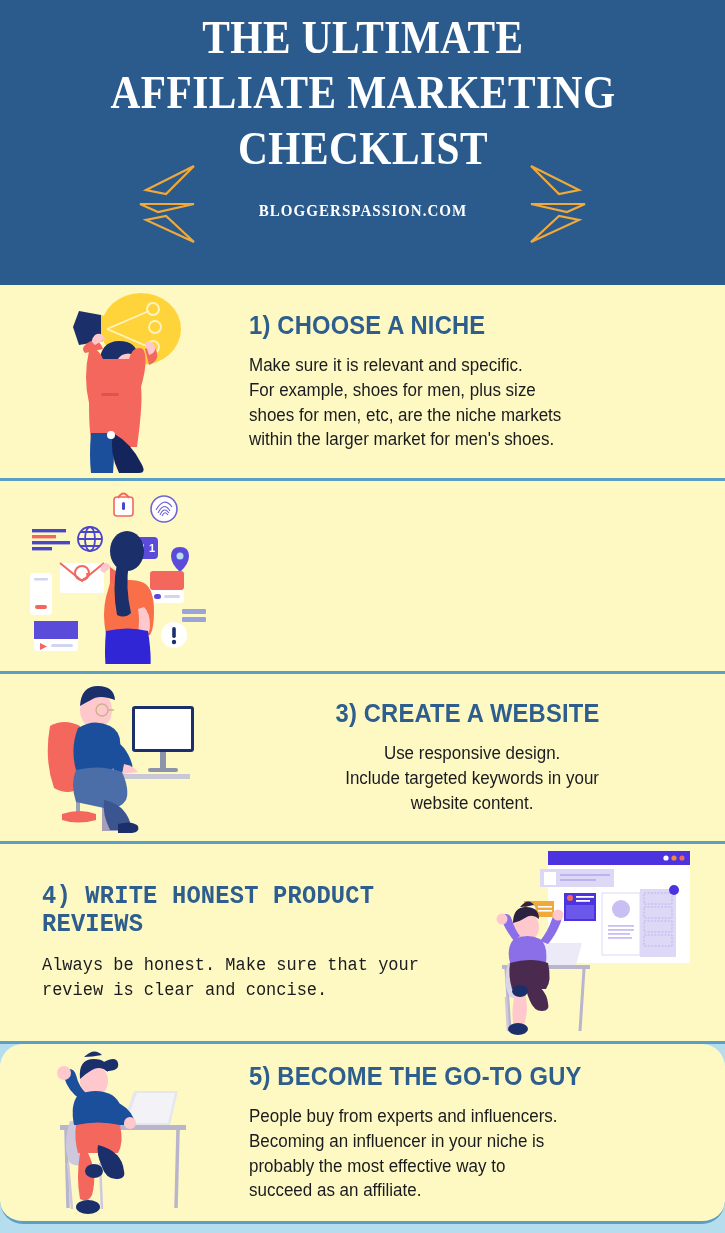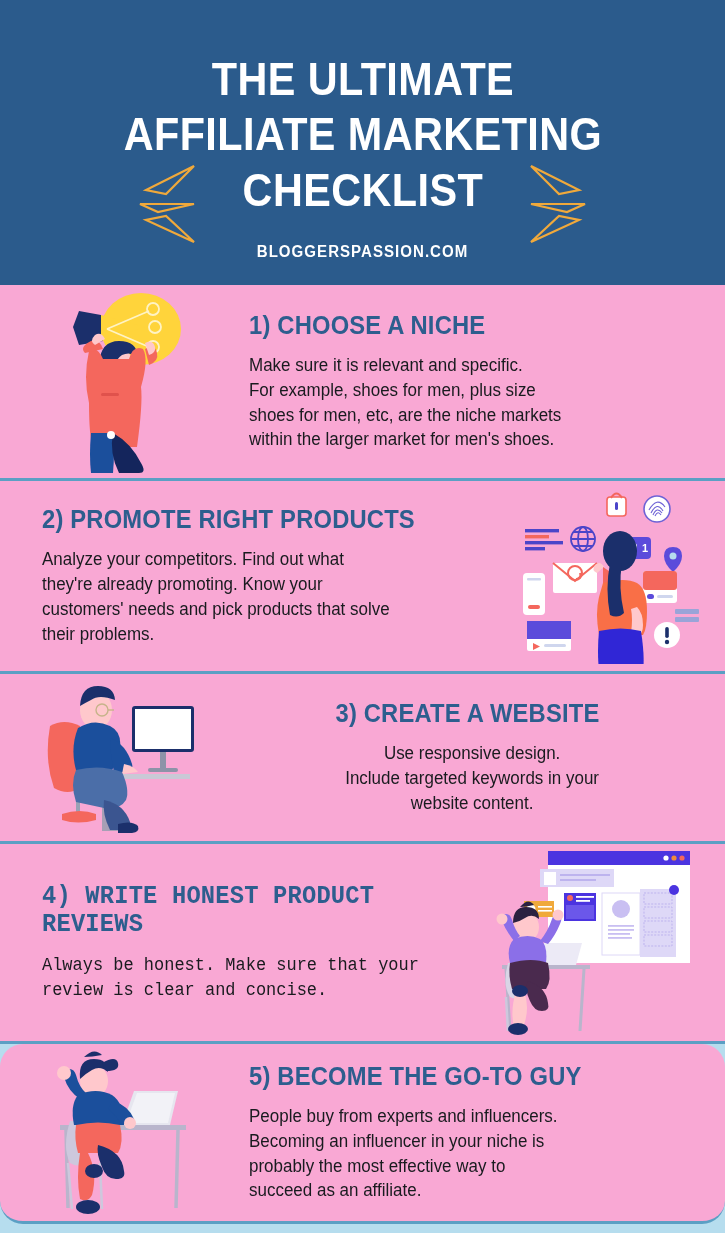--- a/index.html
+++ b/index.html
@@ -17,22 +17,23 @@
   }
 
   
   .header {
     background: #2b5b8c;
     height: 285px;
     position: relative;
     display: flex;
     flex-direction: column;
     align-items: center;
-    justify-content: flex-end;
+    justify-content: flex-start;
     padding: 10px 18px 24px;
+    font-family: Liberation Serif, serif;
   }
   .header-title {
     color: #ffffff;
     font-size: 47px;
     font-weight: 700;
     line-height: 1.18;
     letter-spacing: 0.5px;
     text-align: center;
     transform: scaleX(0.88);
     text-transform: uppercase;
@@ -49,21 +50,21 @@
   }
   .rays { position: absolute; top: 160px; }
   .rays.left  { left: 136px; }
   .rays.right { right: 136px; }
 
   
   .section {
     display: flex;
     align-items: center;
     border-bottom: 3px solid #5b9fc4;
-    background: #f9a8d4;
+    background: #fef9c3;
     padding: 0 16px;
   }
   .section.text-right { flex-direction: row; }
   .section.text-left  { flex-direction: row; }
   .art {
     flex: 0 0 auto;
     display: flex;
     align-items: center;
     justify-content: center;
   }
@@ -163,27 +164,20 @@
     <div class="copy">
       <div class="sec-title">1) CHOOSE A NICHE</div>
       <div class="sec-body">Make sure it is relevant and specific.
 For example, shoes for men, plus size
 shoes for men, etc, are the niche markets
 within the larger market for men's shoes.</div>
     </div>
   </div>
 
   <div class="section text-left" id="sec2">
-    <div class="copy">
-      <div class="sec-title">2) PROMOTE RIGHT PRODUCTS</div>
-      <div class="sec-body">Analyze your competitors. Find out what
-they're already promoting. Know your
-customers' needs and pick products that solve
-their problems.</div>
-    </div>
     <div class="art">
       <svg width="185" height="175" viewBox="0 0 185 175">
 
         <g>
           <rect x="8" y="40" width="34" height="3.4" fill="#4b45c9"></rect>
           <rect x="8" y="46" width="24" height="3.4" fill="#f4675d"></rect>
           <rect x="8" y="52" width="38" height="3.4" fill="#4b45c9"></rect>
           <rect x="8" y="58" width="20" height="3.4" fill="#4b45c9"></rect>
         </g>
 

